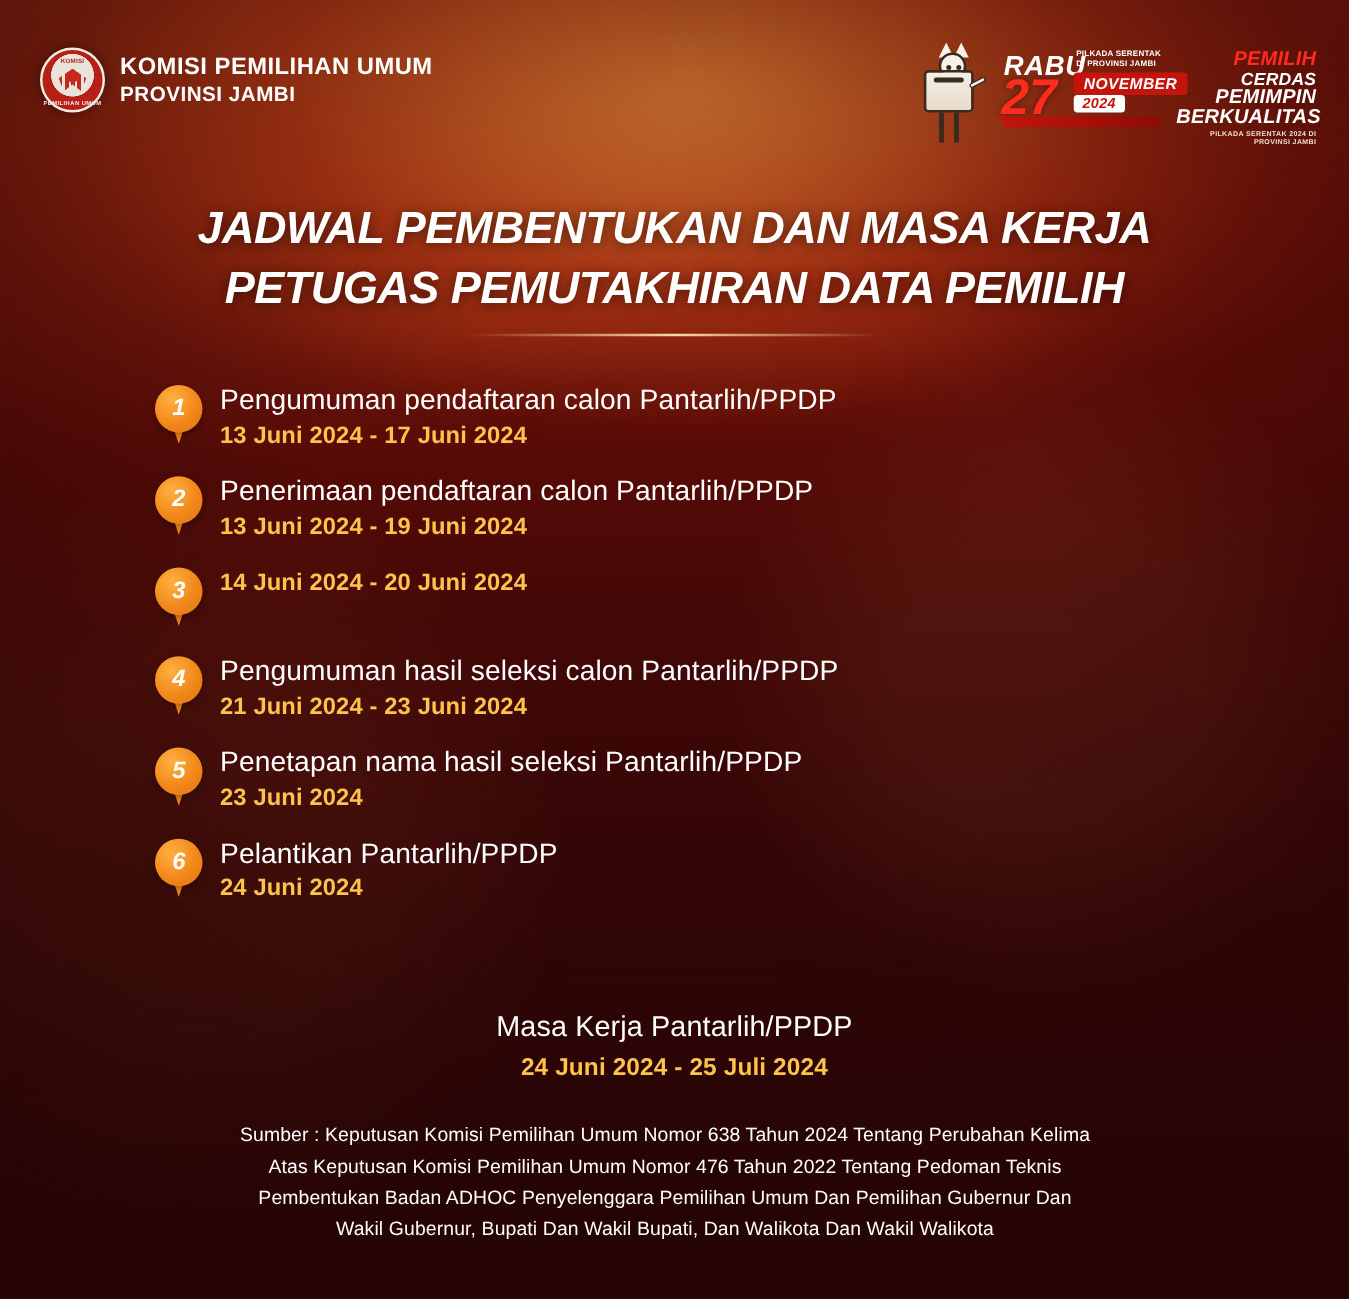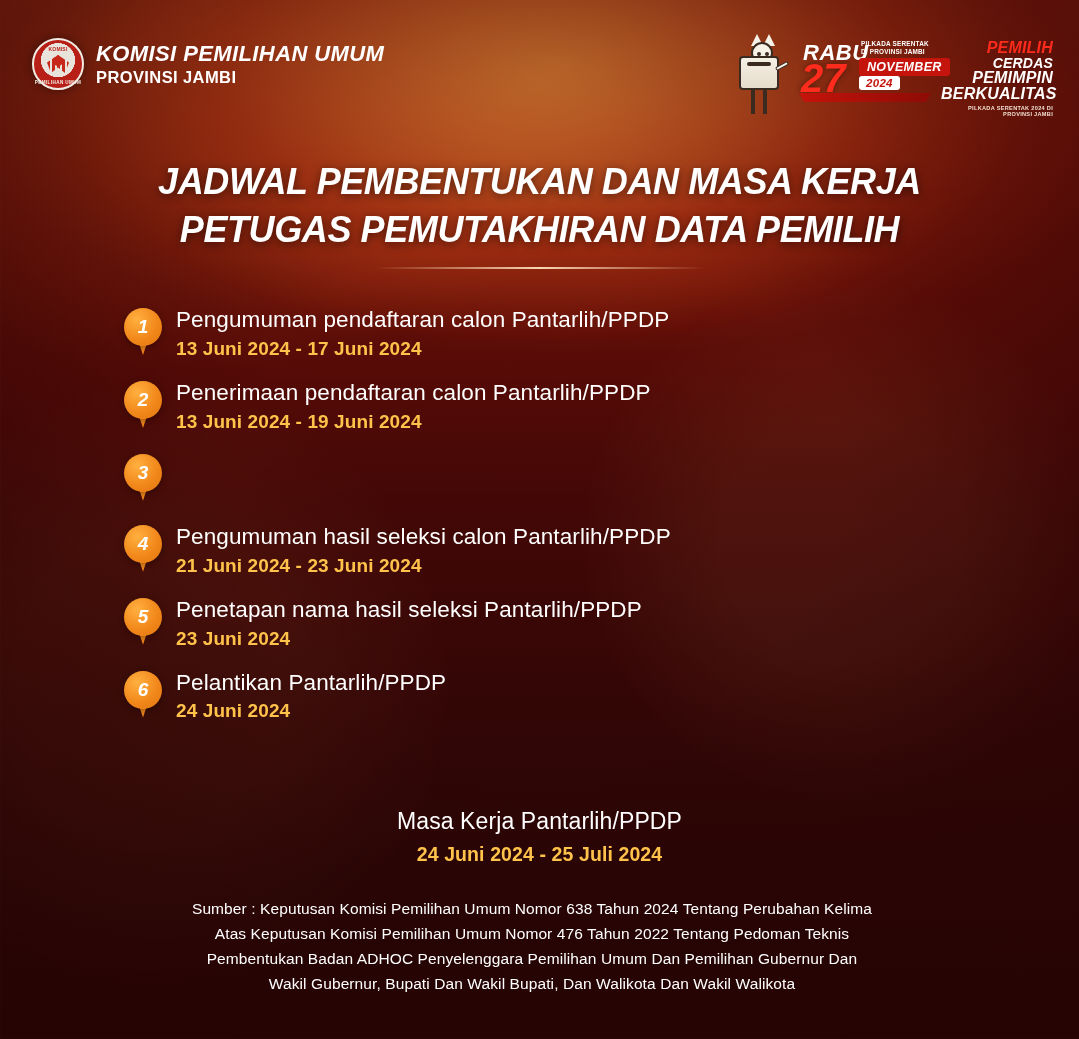--- a/index.html
+++ b/index.html
@@ -71,21 +71,21 @@
     background:
       radial-gradient(circle at 50% 30%, #c8281a 0 5px, rgba(0,0,0,0) 6px),
       linear-gradient(90deg, #c8281a 0 3px, #e8e4dc 3px 5px, #c8281a 5px 8px, #e8e4dc 8px 10px, #c8281a 10px 13px, #e8e4dc 13px 15px, #c8281a 15px 18px, #e8e4dc 18px 20px, #c8281a 20px 22px);
     clip-path: polygon(50% 0%, 100% 42%, 82% 100%, 50% 70%, 18% 100%, 0% 42%);
   }
   .kpu-logo .ring-text {
     position: absolute; bottom: 3px; left: 0; right: 0;
     text-align: center; font-size: 4.6px; font-weight: bold; color: #f3efe7; letter-spacing: .4px;
   }
   .brand-text { color: #ffffff; line-height: 1.22; }
-  .brand-text .l1 { font-size: 22px; font-weight: bold; letter-spacing: .4px; font-style: italic; }
+  .brand-text .l1 { font-size: 19px; font-weight: bold; letter-spacing: .4px; }
   .brand-text .l2 { font-size: 16.5px; font-weight: bold; letter-spacing: .4px; }
 
   .header-right { display: flex; align-items: flex-start; gap: 10px; }
 
   
   .mascot { width: 58px; height: 86px; position: relative; flex: none; }
   .mascot .box {
     position: absolute; top: 18px; left: 8px; width: 40px; height: 34px;
     background: linear-gradient(180deg, #f5efe4 0%, #e6dccc 100%);
     border: 2px solid #3a2a20; border-radius: 4px;
@@ -291,20 +291,21 @@
       </div>
     </div>
 
     <div class="item">
       <div class="pin">
         <div class="tail"></div>
         <div class="head"></div>
         <div class="num">3</div>
       </div>
       <div class="item-text">
+        <div class="item-date">14 Juni 2024 - 20 Juni 2024</div>
       </div>
     </div>
 
     <div class="item">
       <div class="pin">
         <div class="tail"></div>
         <div class="head"></div>
         <div class="num">4</div>
       </div>
       <div class="item-text">

